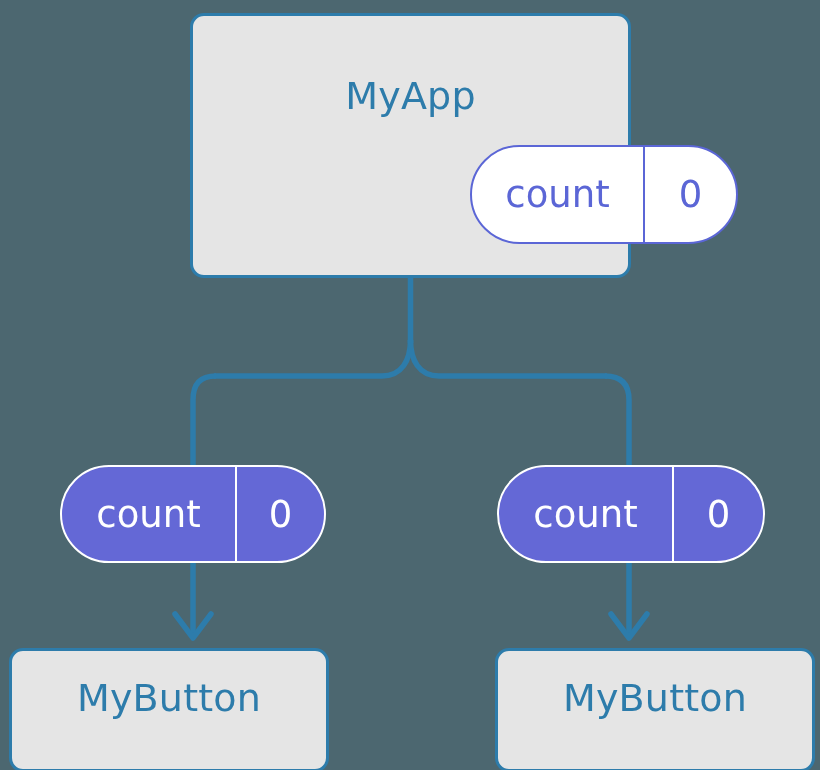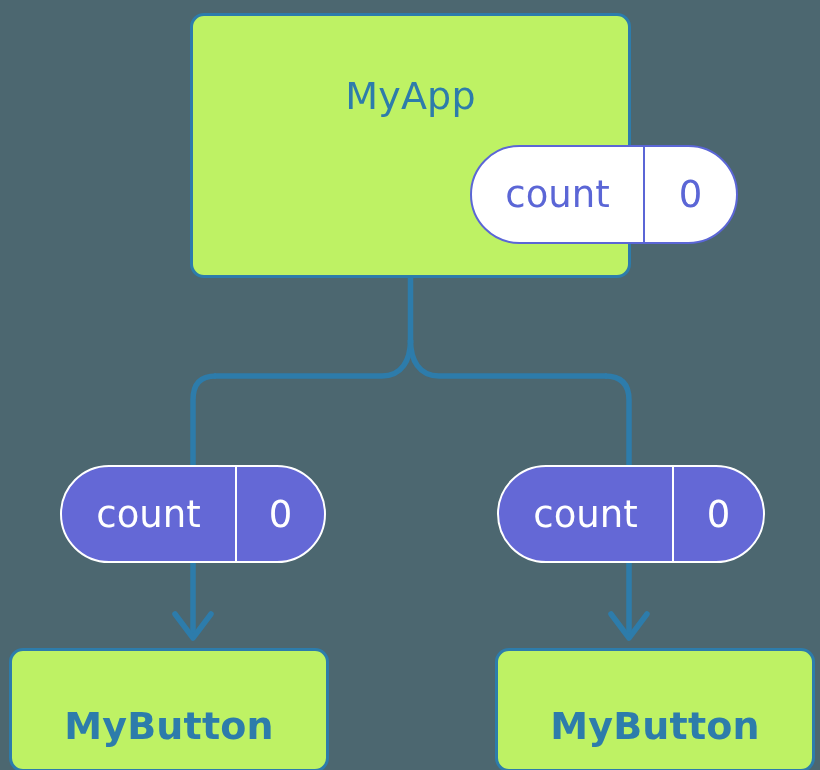--- a/index.html
+++ b/index.html
@@ -23,21 +23,21 @@
     left: 0;
     top: 0;
     width: 820px;
     height: 770px;
     pointer-events: none;
   }
 
   
   .comp-box {
     position: absolute;
-    background: #bef264;
+    background: #e5e5e5;
     border: 3px solid #2d7cab;
     border-radius: 14px;
     box-sizing: border-box;
   }
   #myapp-box {
     left: 190px;
     top: 13px;
     width: 441px;
     height: 265px;
   }
@@ -61,22 +61,21 @@
     color: #2d7cab;
     font-size: 38px;
     font-weight: 400;
     letter-spacing: 0.2px;
     line-height: 1;
   }
   #myapp-title {
     top: 61px;
   }
   .btn-title {
-    top: 56px;
-    font-weight: bold;
+    top: 28px;
   }
 
   
   .pill {
     position: absolute;
     display: flex;
     align-items: stretch;
     border-radius: 999px;
     box-sizing: border-box;
     overflow: hidden;

